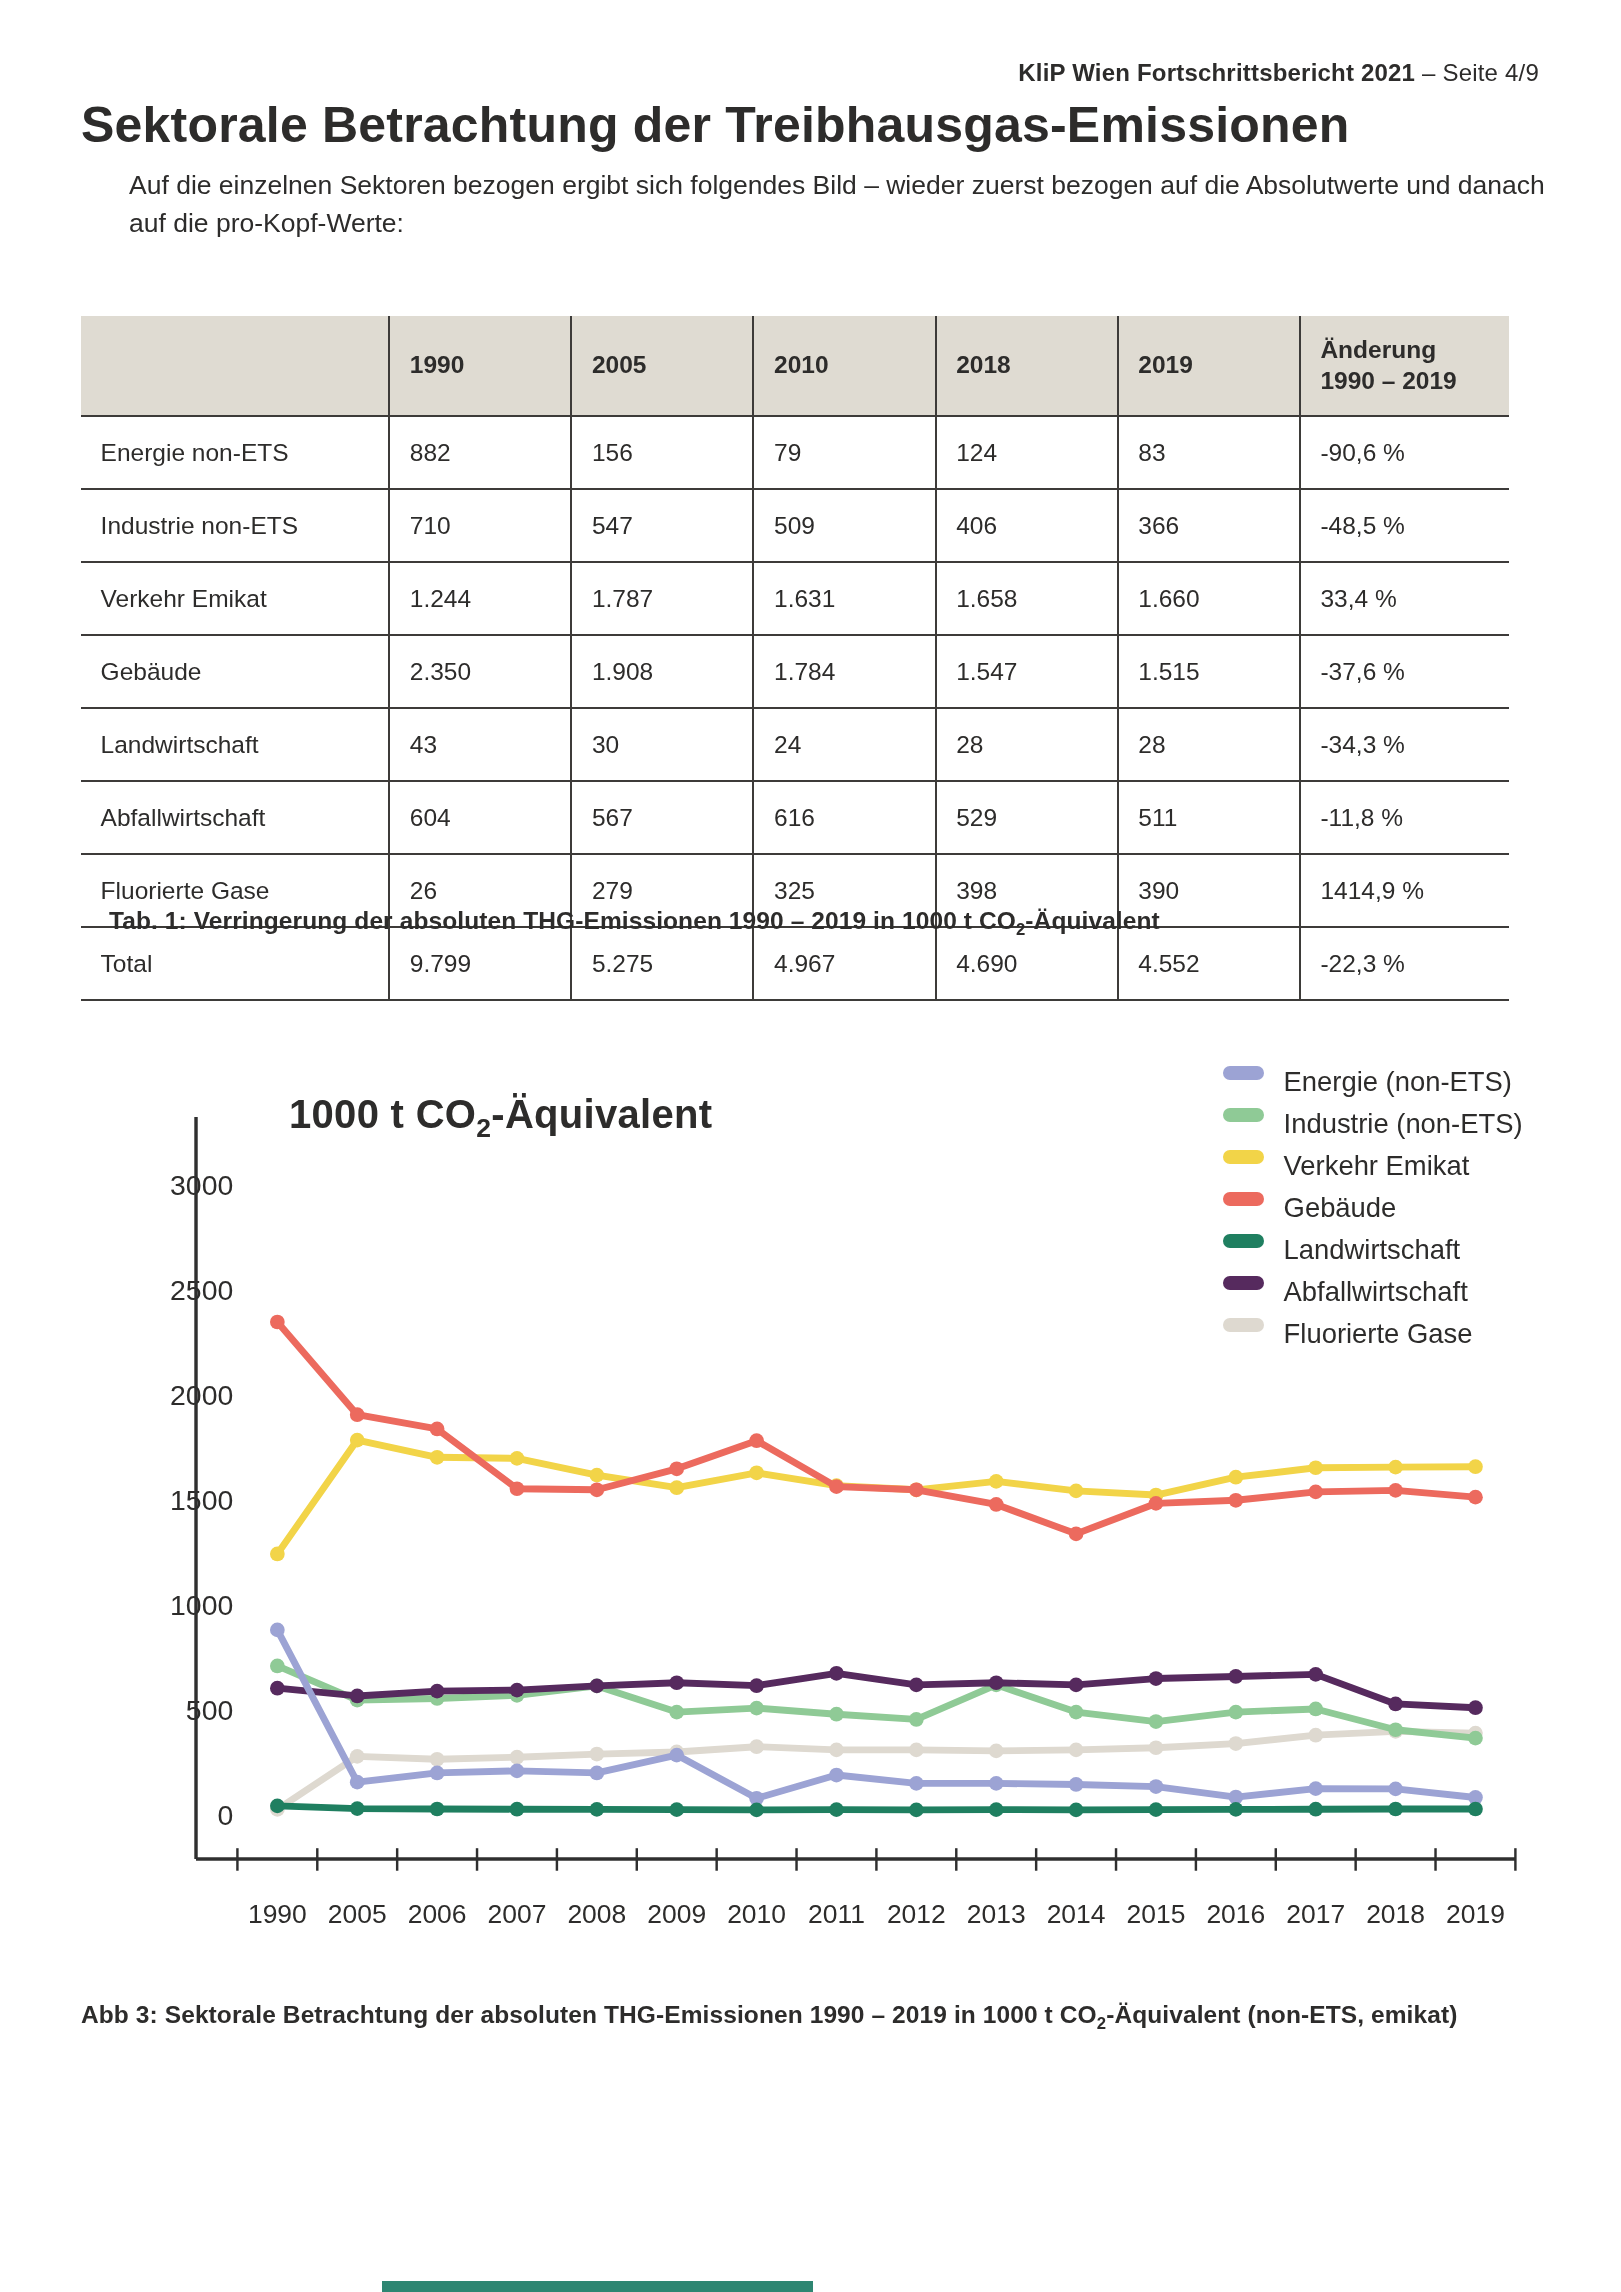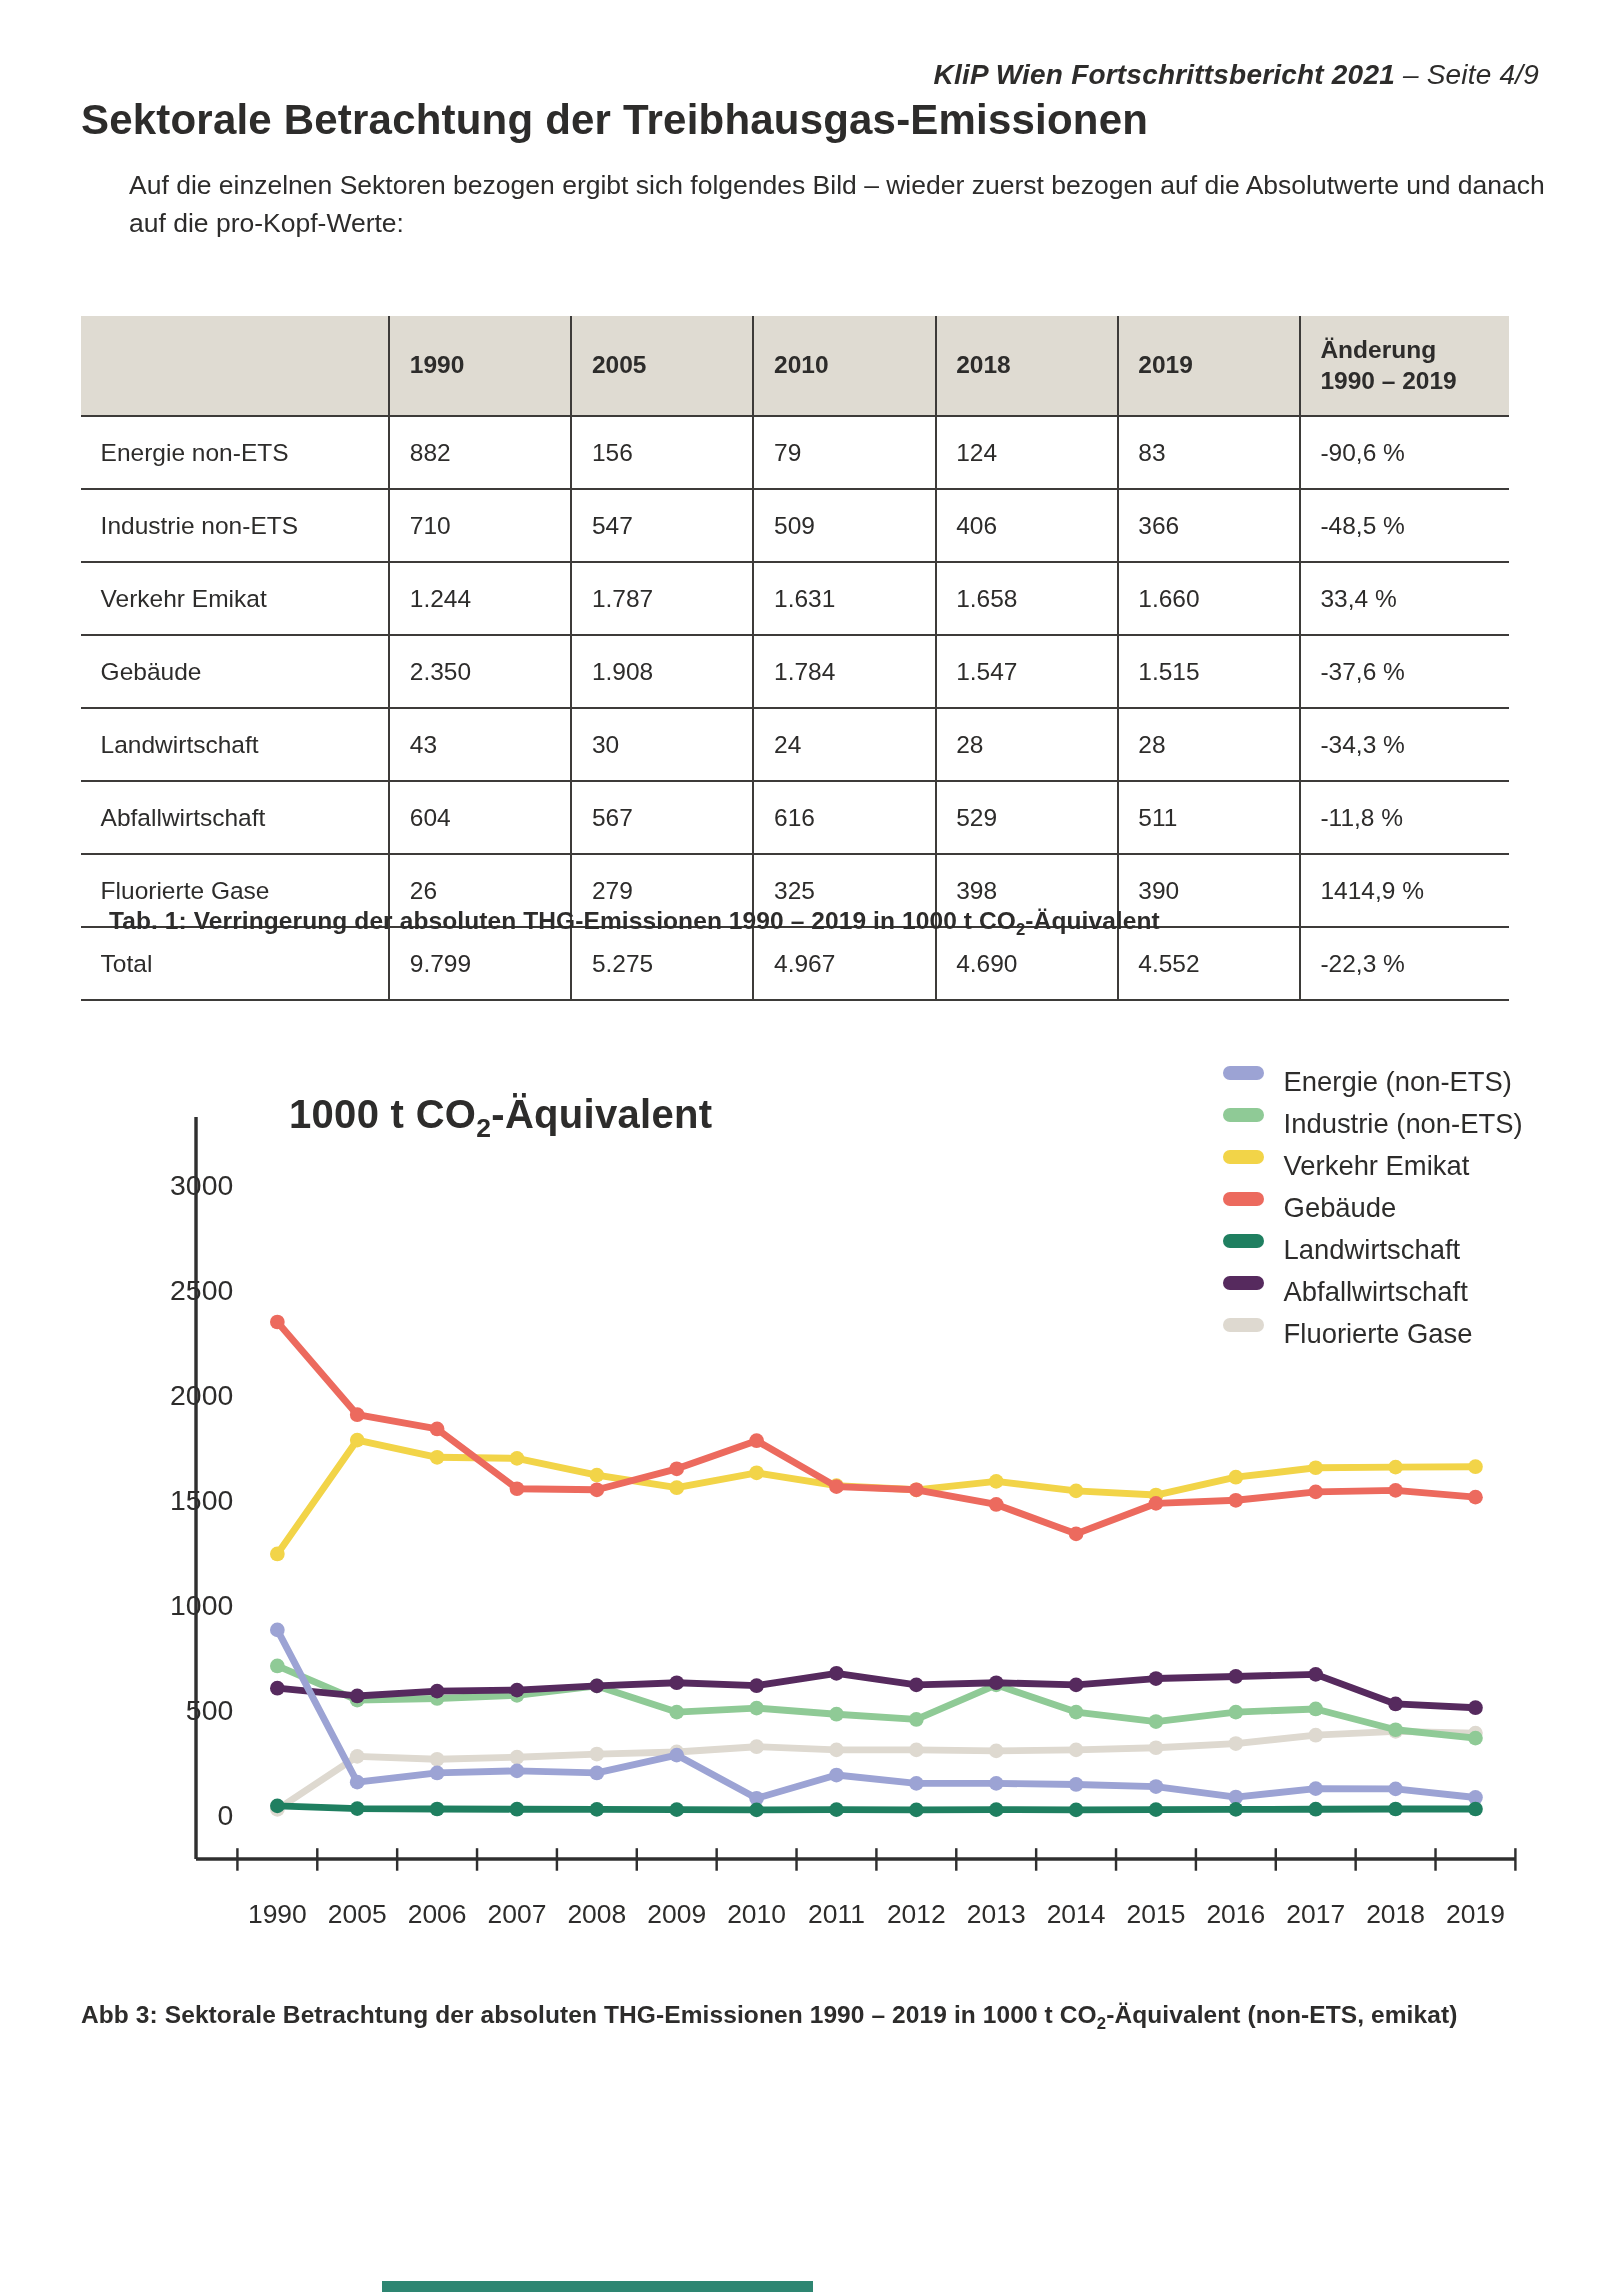--- a/index.html
+++ b/index.html
@@ -2,25 +2,25 @@
 <html><head>
 <meta charset="utf-8">
 <style>
   * { margin:0; padding:0; box-sizing:border-box; }
   html,body { background:#ffffff; }
   body {
     width:1621px; height:2293px; position:relative; overflow:hidden;
     font-family:"Liberation Sans", sans-serif; color:#2d2c2b;
   }
   .header-line {
-    position:absolute; top:59px; right:82px; font-size:28px; letter-spacing:0.2px;font-style:italic;
+    position:absolute; top:59px; right:82px; font-size:24px; letter-spacing:0.2px;
   }
   .header-line .hb { font-weight:700; }
   .page-title {
-    position:absolute; top:96px; left:81px; font-size:42px; font-weight:600; letter-spacing:0.2px;
+    position:absolute; top:96px; left:81px; font-size:50px; font-weight:600; letter-spacing:0.2px;
   }
   .intro {
     position:absolute; top:167px; left:81px; width:1431px;
     font-size:26.5px; line-height:1.42;margin-left:48px;
   }
   .thg-table {
     position:absolute; top:316px; left:81px; width:1428px;
     border-collapse:collapse; table-layout:fixed;
     font-size:24.5px;
   }

